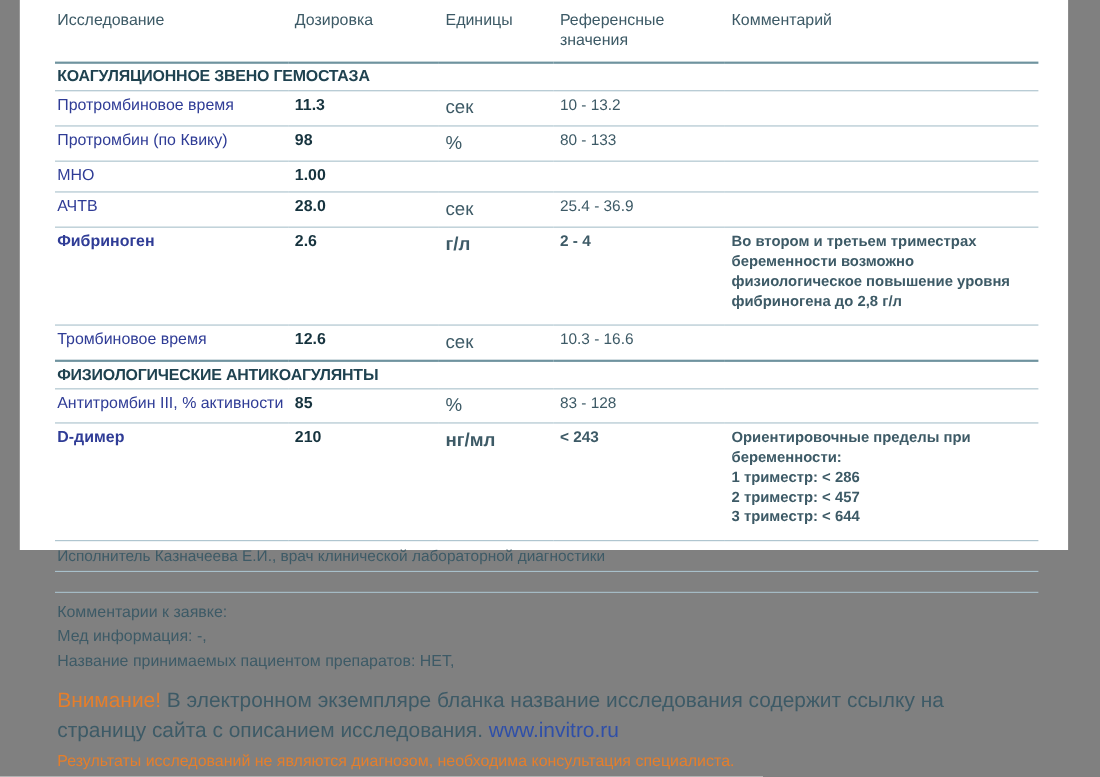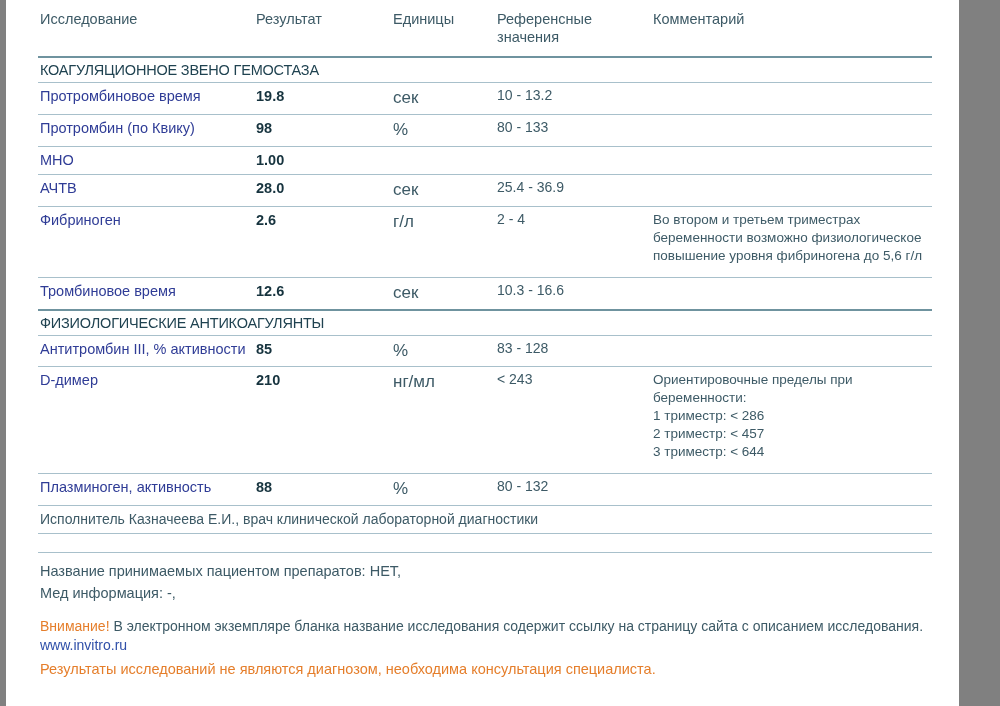--- a/index.html
+++ b/index.html
@@ -9,24 +9,24 @@
   }
   body {
     width: 1000px;
     height: 706px;
     background: #808080;
     font-family: "Liberation Sans", sans-serif;
     overflow: hidden;
   }
   .page {
     position: absolute;
-    left: 6px;
+    left: 18px;
     top: 0;
     width: 953px;
-    height: 706px;
+    height: 500px;
     background: #ffffff;
     box-sizing: border-box;
   }
   .sheet {
     position: absolute;
     left: 32px;
     top: 0;
     width: 894px;
   }
 
@@ -57,21 +57,21 @@
   thead th.h-ref    { padding-left: 6px; }
   thead th.h-note   { padding-left: 6px; }
 
   tr.section-row td {
     border-top: 2px solid #6f939f;
     border-bottom: 1px solid #a8c0cb;
     padding: 3px 0 3px 2px;
   }
   .section-title {
     font-family: "Liberation Sans Narrow", "Liberation Sans", sans-serif;
-    font-weight: normal;
+    font-weight: bold;
     font-size: 14.5px;
     letter-spacing: -0.2px;
     color: #1f4250;
     transform: scaleX(0.94);
     transform-origin: left center;
     white-space: nowrap;
   }
 
   tr.data-row > td {
     border-bottom: 1px solid #a8c0cb;
@@ -100,21 +100,21 @@
     padding-left: 6px;
     color: #3d5a66;
     font-size: 14px;
   }
   tr.data-row > td.cell-note {
     padding-left: 6px;
     color: #3d5a66;
     font-size: 13.5px;
     line-height: 1.33;
   }
-  tr.data-row.tall > td { padding-bottom: 12px; }
+  tr.data-row.tall > td { padding-bottom: 12px; font-weight: bold; }
 
   .note-line { display: block; white-space: pre-wrap; }
 
   
   .executor {
     font-size: 14px;
     color: #3d5a66;
     padding: 4px 0 5px 2px;
     border-bottom: 1px solid #a8c0cb;
     width: 894px;
@@ -132,21 +132,21 @@
   .footer-line {
     font-size: 14.5px;
     color: #3d5a66;
     line-height: 1.5;
     padding-left: 2px;
     white-space: pre-wrap;
   }
 
   .notice-block { margin-top: 12px; padding-left: 2px; }
   .notice-paragraph {
-    font-size: 14px;
+    font-size: 19px;
     color: #3d5a66;
     line-height: 1.42;
     max-width: 890px;
   }
   .notice-warn { color: #e57e2b; }
   .notice-link { color: #2f4fa8; }
   .notice-disclaimer {
     font-size: 14.5px;
     color: #e57e2b;
     line-height: 1.42;
@@ -163,34 +163,34 @@
       <colgroup>
         <col class="c-name">
           <col class="c-result">
           <col class="c-units">
           <col class="c-ref">
           <col class="c-note">
       </colgroup>
       <thead>
         <tr>
           <th class="h-name">Исследование</th>
-          <th class="h-result">Результат</th>
+          <th class="h-result">Дозировка</th>
           <th class="h-units">Единицы</th>
           <th class="h-ref" style="white-space:pre-wrap;">Референсные
 значения</th>
           <th class="h-note">Комментарий</th>
         </tr>
       </thead>
       <tbody id="results-body">
           <tr class="section-row">
             <td colspan="5"><span class="section-title">КОАГУЛЯЦИОННОЕ ЗВЕНО ГЕМОСТАЗА</span></td>
           </tr>
           <tr class="data-row">
             <td class="cell-name">Протромбиновое время</td>
-            <td class="cell-result">19.8</td>
+            <td class="cell-result">11.3</td>
             <td class="cell-units">сек</td>
             <td class="cell-ref">10 - 13.2</td>
             <td class="cell-note"></td>
           </tr>
           <tr class="data-row">
             <td class="cell-name">Протромбин (по Квику)</td>
             <td class="cell-result">98</td>
             <td class="cell-units">%</td>
             <td class="cell-ref">80 - 133</td>
             <td class="cell-note"></td>
@@ -207,21 +207,21 @@
             <td class="cell-result">28.0</td>
             <td class="cell-units">сек</td>
             <td class="cell-ref">25.4 - 36.9</td>
             <td class="cell-note"></td>
           </tr>
           <tr class="data-row tall">
             <td class="cell-name">Фибриноген</td>
             <td class="cell-result">2.6</td>
             <td class="cell-units">г/л</td>
             <td class="cell-ref">2 - 4</td>
-            <td class="cell-note">Во втором и третьем триместрах беременности возможно физиологическое повышение уровня фибриногена до 5,6 г/л</td>
+            <td class="cell-note">Во втором и третьем триместрах беременности возможно физиологическое повышение уровня фибриногена до 2,8 г/л</td>
           </tr>
           <tr class="data-row">
             <td class="cell-name">Тромбиновое время</td>
             <td class="cell-result">12.6</td>
             <td class="cell-units">сек</td>
             <td class="cell-ref">10.3 - 16.6</td>
             <td class="cell-note"></td>
           </tr>
           <tr class="section-row">
             <td colspan="5"><span class="section-title">ФИЗИОЛОГИЧЕСКИЕ АНТИКОАГУЛЯНТЫ</span></td>
@@ -238,35 +238,29 @@
             <td class="cell-result">210</td>
             <td class="cell-units">нг/мл</td>
             <td class="cell-ref">&lt; 243</td>
             <td class="cell-note">
               <span class="note-line">Ориентировочные пределы при беременности:</span>
               <span class="note-line">1 триместр: &lt; 286</span>
               <span class="note-line">2 триместр: &lt; 457</span>
               <span class="note-line">3 триместр: &lt; 644</span>
             </td>
           </tr>
-          <tr class="data-row">
-            <td class="cell-name">Плазминоген, активность</td>
-            <td class="cell-result">88</td>
-            <td class="cell-units">%</td>
-            <td class="cell-ref">80 - 132</td>
-            <td class="cell-note"></td>
-          </tr>
         </tbody>
     </table>
 
     <div class="executor">Исполнитель Казначеева  Е.И., врач клинической лабораторной диагностики</div>
 
     <div class="footer-block">
+      <div class="footer-line">Комментарии к заявке:</div>
+      <div class="footer-line">Мед информация: -,</div>
       <div class="footer-line">Название принимаемых пациентом препаратов: НЕТ,</div>
-      <div class="footer-line">Мед информация: -,</div>
     </div>
 
     <div class="notice-block">
       <div class="notice-paragraph"><span class="notice-warn">Внимание!</span><span> В электронном экземпляре бланка название исследования содержит ссылку на страницу сайта с описанием исследования. </span><span class="notice-link">www.invitro.ru</span></div>
       <div class="notice-disclaimer">Результаты исследований не являются диагнозом, необходима консультация специалиста.</div>
     </div>
 
   </div>
 </div>
 

